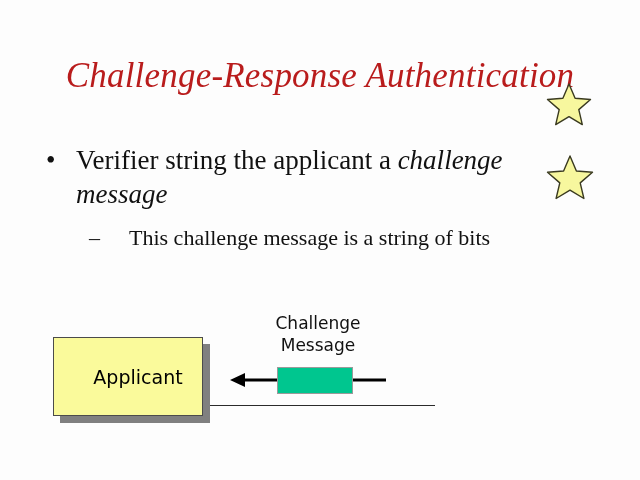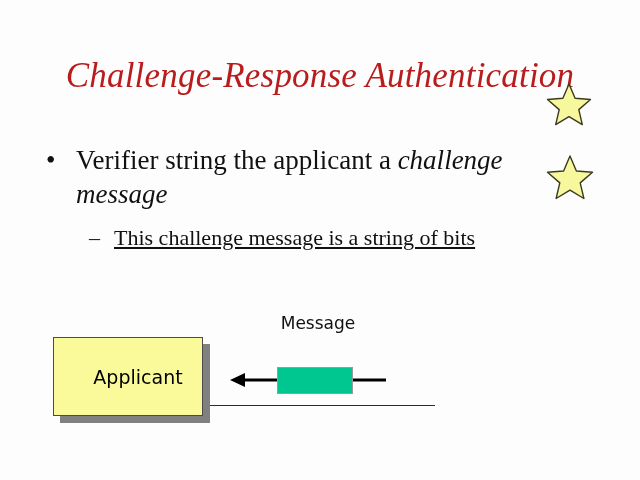--- a/index.html
+++ b/index.html
@@ -75,22 +75,21 @@
     line-height: 28px;
     color: #111;
   }
   .bullet-l2 .marker {
     position: absolute;
     left: 0;
     top: 0;
   }
   .bullet-l2 .btext {
     display: block;
-    margin-left: 25px;
-    text-decoration: underline;
+    margin-left: 40px;
   }
 
   
   .star {
     position: absolute;
   }
 
   
   .diagram {
     position: absolute;
@@ -200,20 +199,21 @@
   <div class="diagram">
 
     <div class="link-line"></div>
 
     <div class="node-box" id="node-applicant">
       <span>Applicant</span>
     </div>
 
 
     <div class="msg-label">
+      <div>Challenge</div>
       <div>Message</div>
     </div>
 
     <svg class="arrow-svg" width="160" height="24" viewBox="0 0 160 24">
       <line x1="14" y1="12" x2="158" y2="12" stroke="#000000" stroke-width="3"></line>
       <polygon points="2,12 17,5 17,19" fill="#000000"></polygon>
     </svg>
 
     <div class="msg-packet"></div>
 

